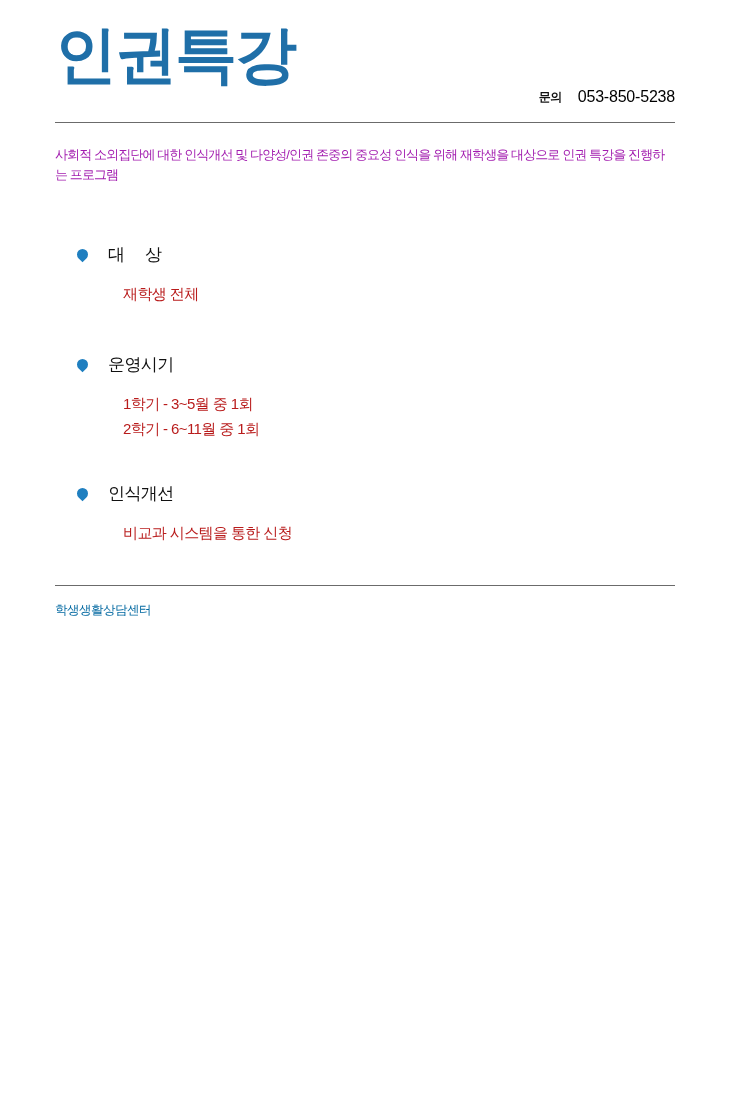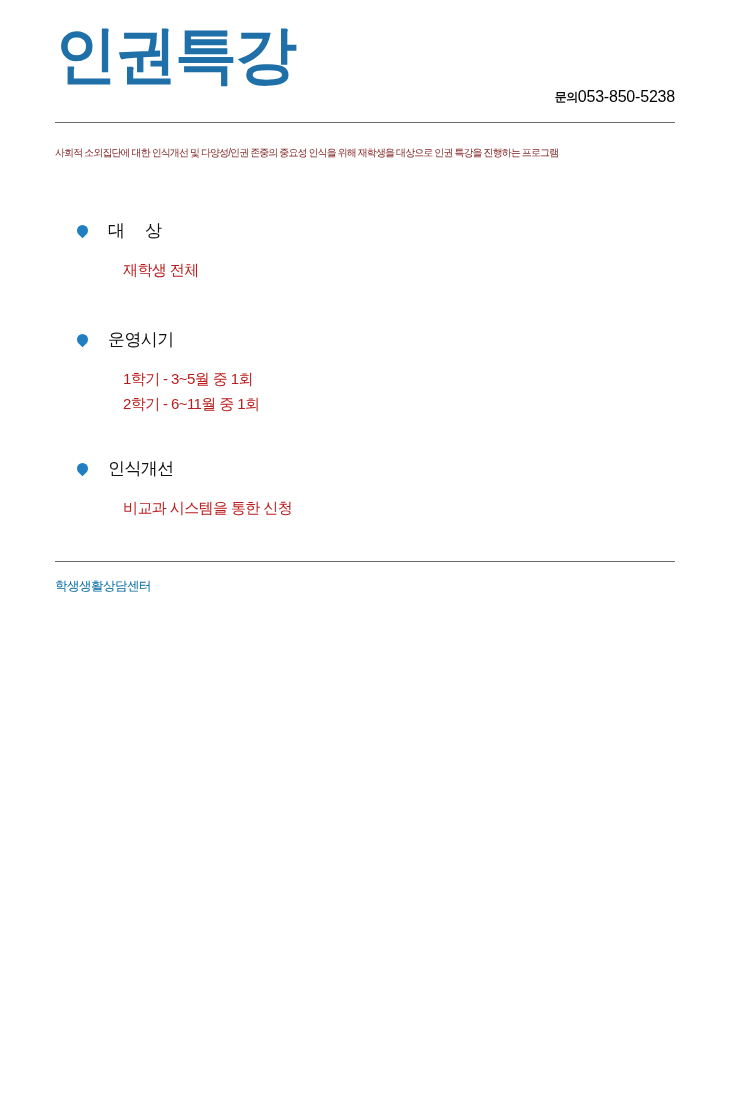--- a/index.html
+++ b/index.html
@@ -37,21 +37,21 @@
     color: #1f6fa8;
     letter-spacing: -2px;
     white-space: nowrap;
   }
   .contact {
     position: absolute;
     right: 0;
     bottom: 16px;
     display: flex;
     align-items: center;
-    gap: 0;
+    gap: 16px;
     white-space: nowrap;
   }
   .contact-label {
     font-size: 12px;
     font-weight: 700;
     color: #111;
     letter-spacing: -0.5px;
   }
   .contact-value {
     font-size: 16px;
@@ -60,24 +60,24 @@
   }
   .rule {
     height: 1px;
     background: #6b6b6b;
     width: 100%;
   }
 
   
   .intro {
     margin-top: 22px;
-    font-size: 10px;
+    font-size: 13px;
     line-height: 1.55;
     letter-spacing: -0.9px;
-    color: #7f1d1d;
+    color: #a21caf;
     max-width: 620px;
   }
 
   
   .sections {
     margin-top: 58px;
   }
   .section {
     margin-bottom: 40px;
   }

